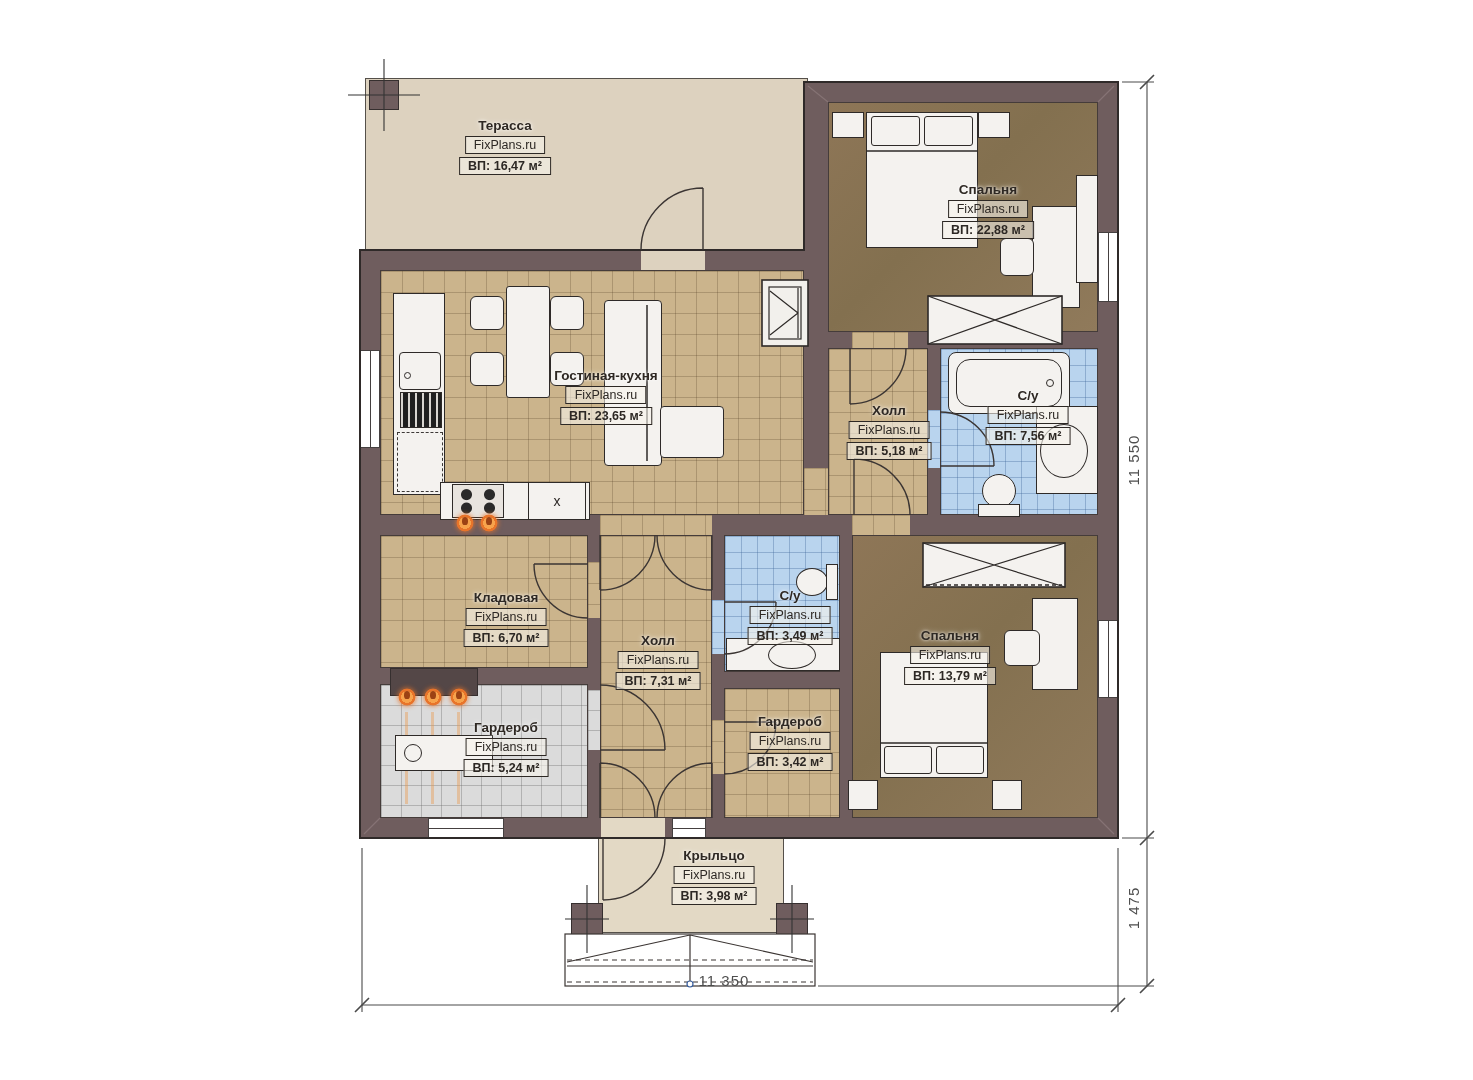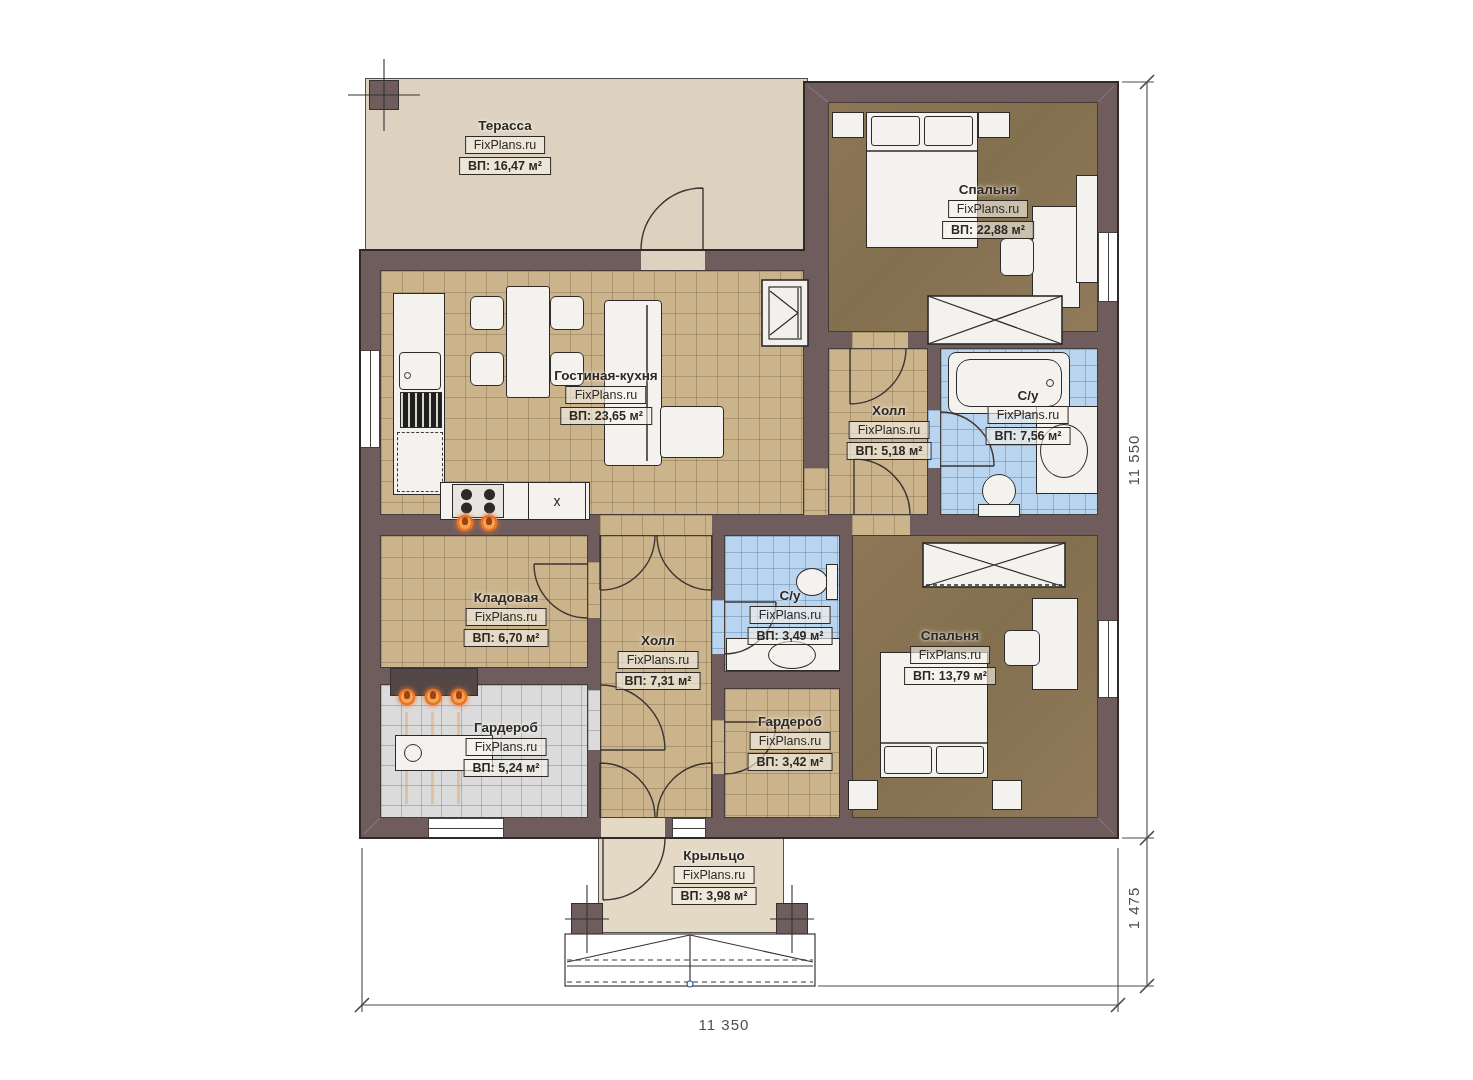--- a/index.html
+++ b/index.html
@@ -316,17 +316,17 @@
     <div class="label-box"><span>FixPlans.ru</span></div>
     <div class="label-box area"><span>ВП: 3,98 м²</span></div>
   </div>
 
   <div class="dim-text dim-vert" style="left:1133px;top:460px;">
     <span>11 550</span>
   </div>
   <div class="dim-text dim-vert" style="left:1133px;top:908px;">
     <span>1 475</span>
   </div>
-  <div class="dim-text dim-horz" style="left:724px;top:1024px;text-align:center;">
+  <div class="dim-text dim-horz" style="left:724px;top:980px;text-align:center;">
     <span>11 350</span>
   </div>
 
 </div>
 
 </body></html>

